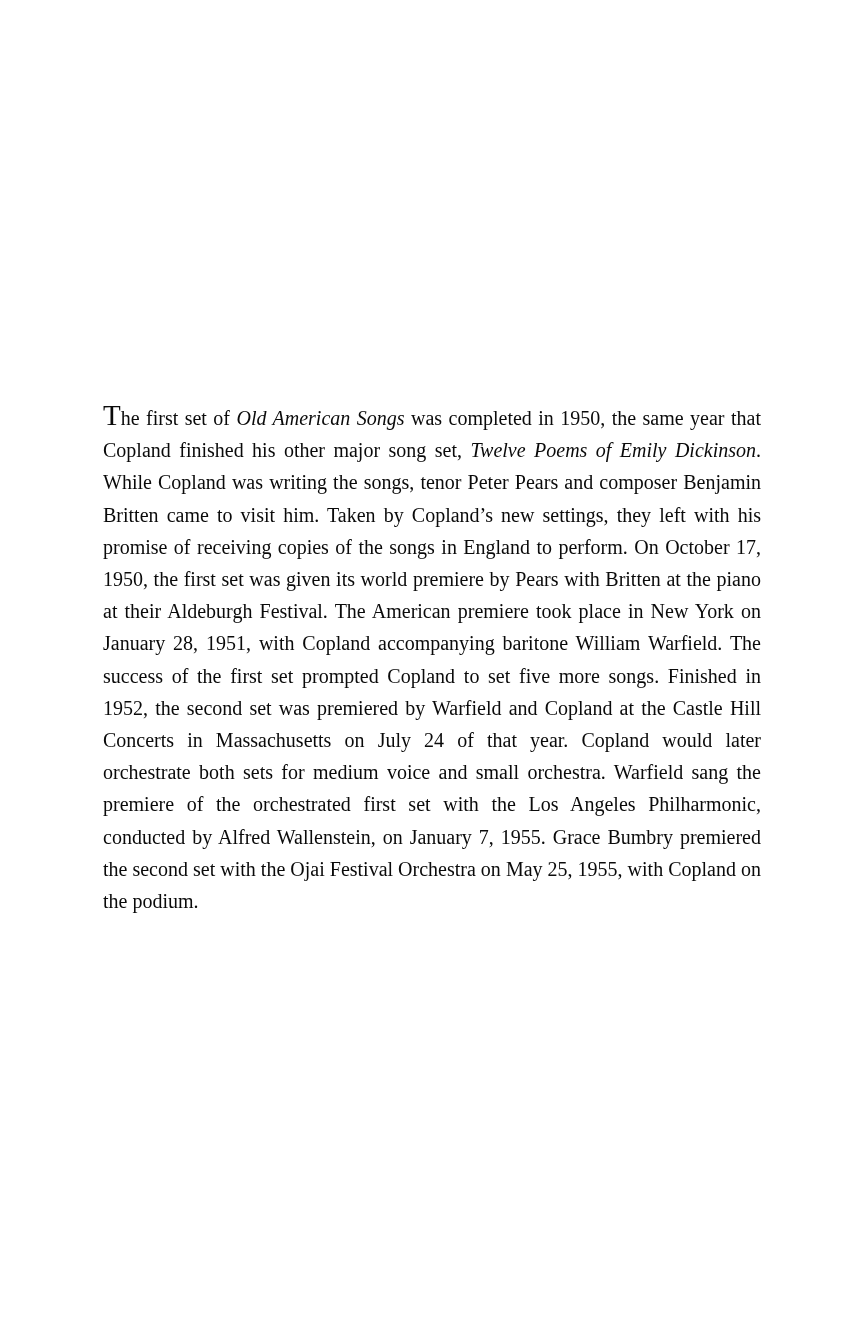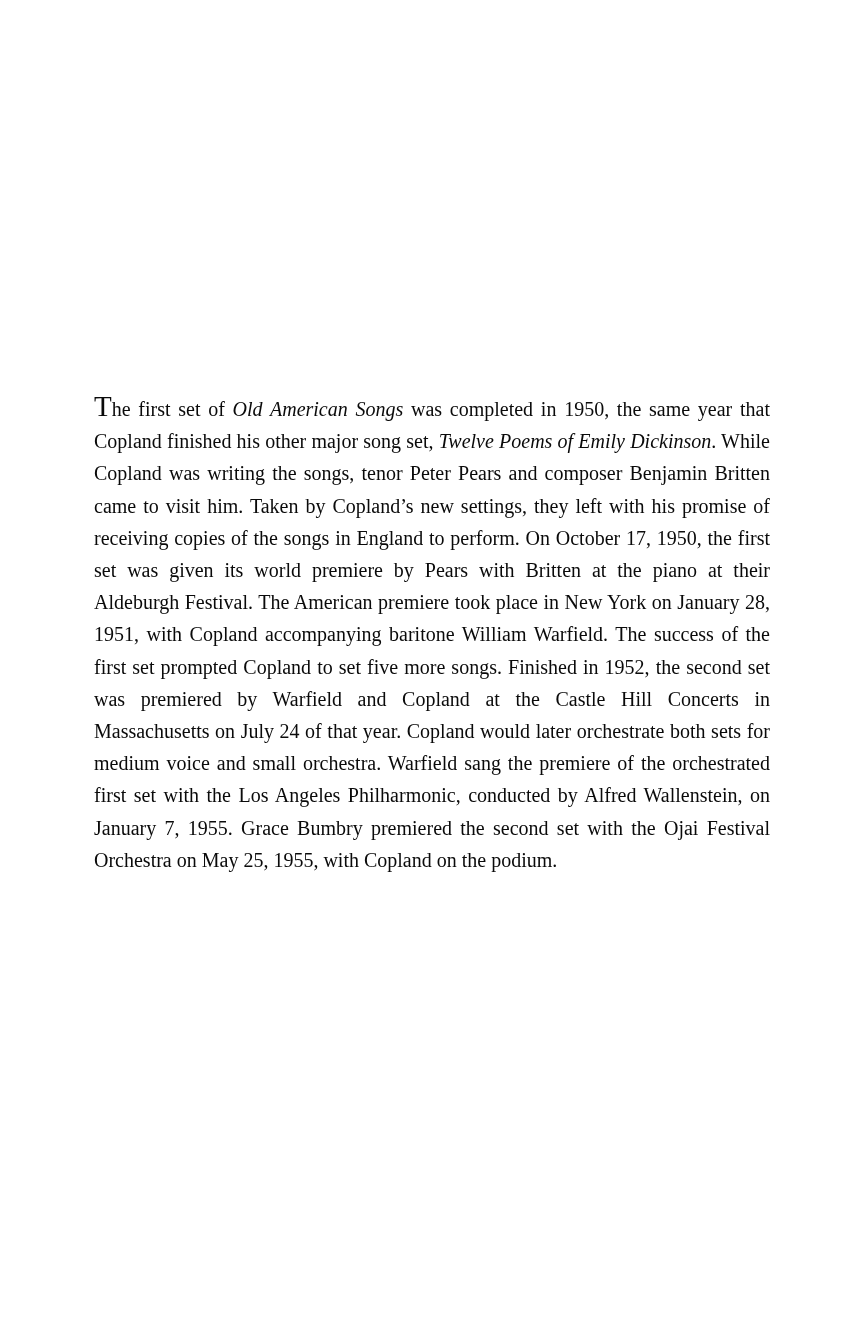--- a/index.html
+++ b/index.html
@@ -14,21 +14,21 @@
     font-family: "Liberation Serif", serif;
   }
   .page {
     box-sizing: border-box;
     width: 864px;
     height: 1344px;
     background: #ffffff;
     padding: 390px 94px 0 94px;
   }
   .body-text {
-    margin: 0;
+    margin: 9px;
     font-size: 20px;
     line-height: 32.2px;
     color: #0a0a0a;
     text-align: justify;
     text-justify: inter-word;
   }
   .lead-cap {
     font-size: 29px;
     line-height: 32.2px;
   }

